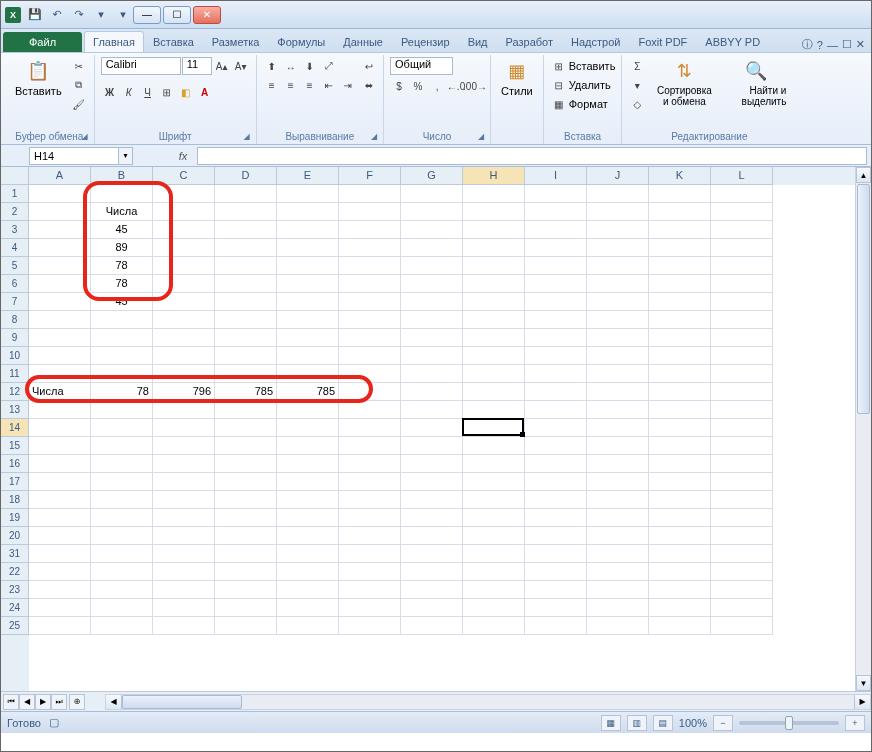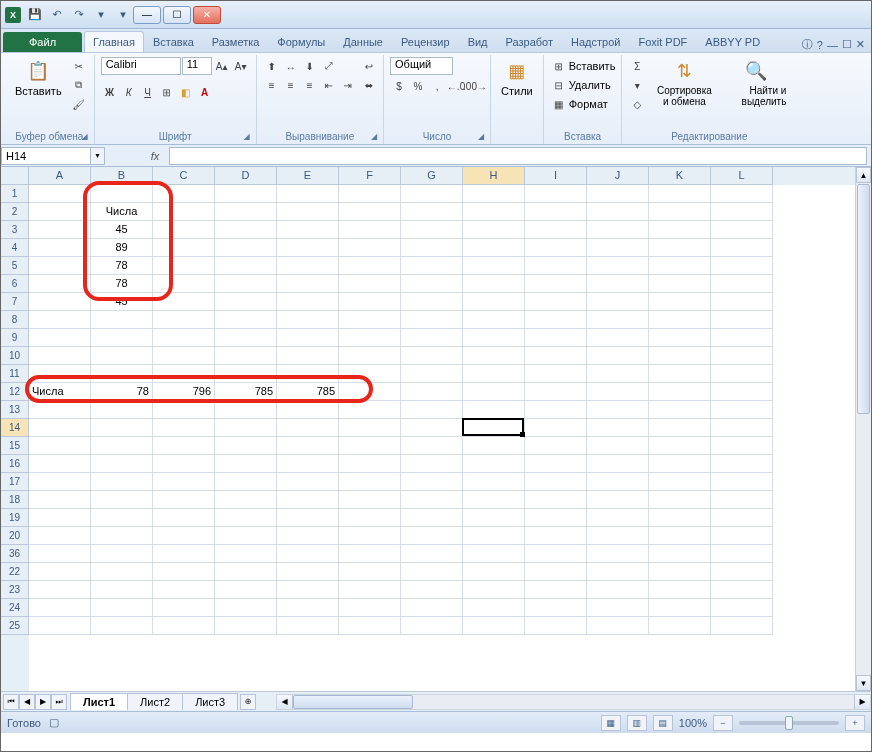--- a/index.html
+++ b/index.html
@@ -32,21 +32,21 @@
   .group-label .dlg { position: absolute; right: 0; bottom: 1px; font-size: 8px; cursor: pointer; }
   .big-btn { display: flex; flex-direction: column; align-items: center; gap: 2px; cursor: pointer; padding: 2px 4px; border-radius: 3px; }
   .big-icon { width: 24px; height: 24px; display: inline-flex; align-items: center; justify-content: center; font-size: 18px; color: #d08a2e; }
   .mini-btn { width: 18px; height: 18px; display: inline-flex; align-items: center; justify-content: center; cursor: pointer; border-radius: 2px; font-size: 10px; color: #444; }
   .col { display: flex; flex-direction: column; gap: 1px; }
   .row-inline { display: flex; gap: 1px; align-items: center; }
   .font-select { height: 18px; border: 1px solid #abc; background: #fff; font-size: 11px; padding: 0 4px; cursor: pointer; }
   
   
   .formula-row { height: 22px; background: #e6eef9; border-bottom: 1px solid #a8bdd9; display: flex; align-items: center; }
-  .name-box { width: 90px; height: 18px; border: 1px solid #abc; background: #fff; padding: 0 4px; font-size: 11px; display: flex; align-items: center; }
+  .name-box { width: 90px; height: 18px; border: 1px solid #abc; background: #fff; margin-left: 28px; padding: 0 4px; font-size: 11px; display: flex; align-items: center; }
   .name-dd { width: 14px; height: 18px; border: 1px solid #abc; border-left: none; background: #f0f4fa; display: flex; align-items: center; justify-content: center; cursor: pointer; font-size: 8px; }
   .fx-btn { width: 20px; text-align: center; font-style: italic; color: #555; cursor: pointer; margin-left: 40px; font-size: 11px; }
   .formula-input { flex: 1; height: 18px; border: 1px solid #abc; background: #fff; margin: 0 4px; padding: 0 4px; font-size: 11px; }
   
   
   .grid-wrap { position: relative; height: 524px; overflow: hidden; background: #fff; }
   .corner { position: absolute; left: 0; top: 0; width: 28px; height: 18px; background: #e6eef6; border-right: 1px solid #bcc9da; border-bottom: 1px solid #bcc9da; z-index: 3; }
   .col-headers { position: absolute; left: 28px; top: 0; right: 16px; height: 18px; display: flex; background: #e6eef6; z-index: 2; }
   .ch { width: 62px; height: 18px; border-right: 1px solid #bcc9da; border-bottom: 1px solid #bcc9da; text-align: center; font-size: 11px; color: #3b5a82; line-height: 17px; cursor: pointer; }
   .ch.sel { background: #f7e4b6; }
@@ -294,21 +294,21 @@
         <div class="rh">11</div>
         <div class="rh">12</div>
         <div class="rh">13</div>
         <div class="rh sel">14</div>
         <div class="rh">15</div>
         <div class="rh">16</div>
         <div class="rh">17</div>
         <div class="rh">18</div>
         <div class="rh">19</div>
         <div class="rh">20</div>
-        <div class="rh">36</div>
+        <div class="rh">31</div>
         <div class="rh">22</div>
         <div class="rh">23</div>
         <div class="rh">24</div>
         <div class="rh">25</div>
       </div>
     <div class="cells" id="cells">
         <div class="crow">
           <div class="cell"></div>
           <div class="cell"></div>
           <div class="cell"></div>
@@ -674,25 +674,20 @@
     </div>
   </div>
 
   <div class="sheets-row">
     <div class="sheet-nav">
       <span class="sheet-nav-btn">⏮</span>
       <span class="sheet-nav-btn">◀</span>
       <span class="sheet-nav-btn">▶</span>
       <span class="sheet-nav-btn">⏭</span>
     </div>
-    <div id="sheet-tabs" style="display:flex;margin-left:4px;">
-        <div class="sheet-tab active">Лист1</div>
-        <div class="sheet-tab">Лист2</div>
-        <div class="sheet-tab">Лист3</div>
-      </div>
     <span class="sheet-nav-btn" style="margin-left:2px">⊕</span>
     <div class="hscroll">
       <div class="sbtn">◀</div>
       <div class="thumb"></div>
       <div class="track"></div>
       <div class="sbtn r">▶</div>
     </div>
   </div>
 
   <div class="statusbar">

